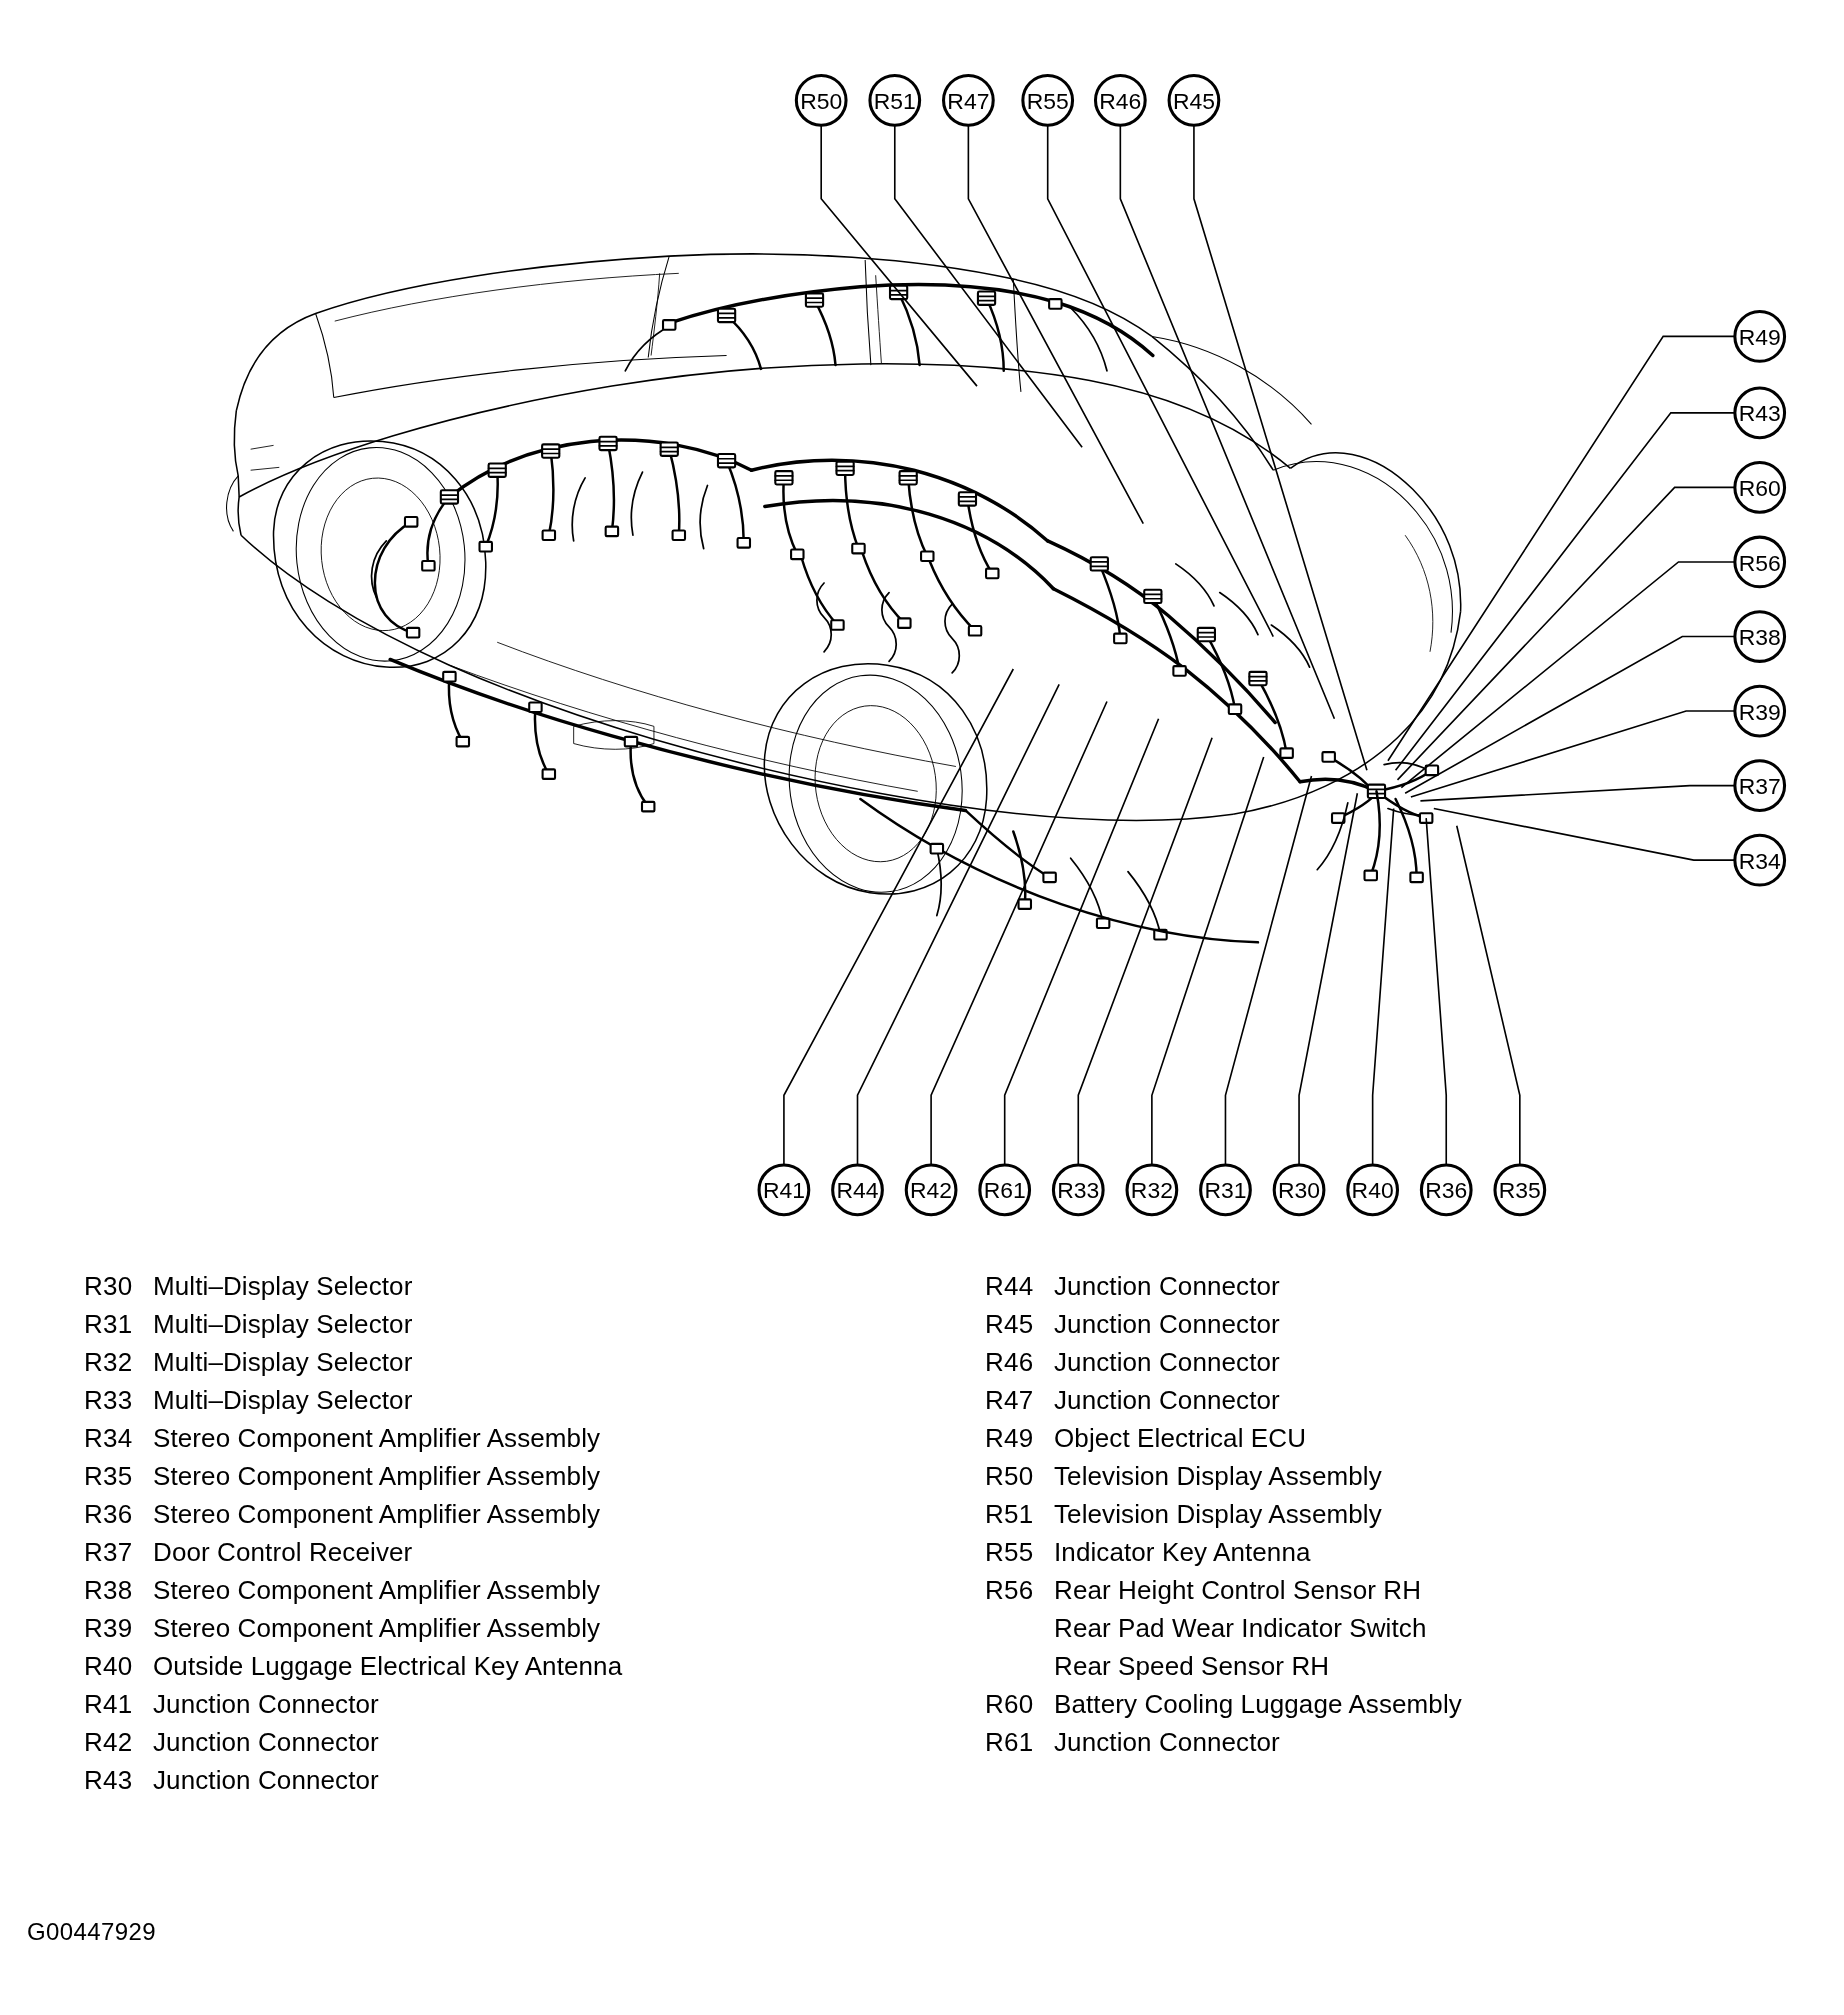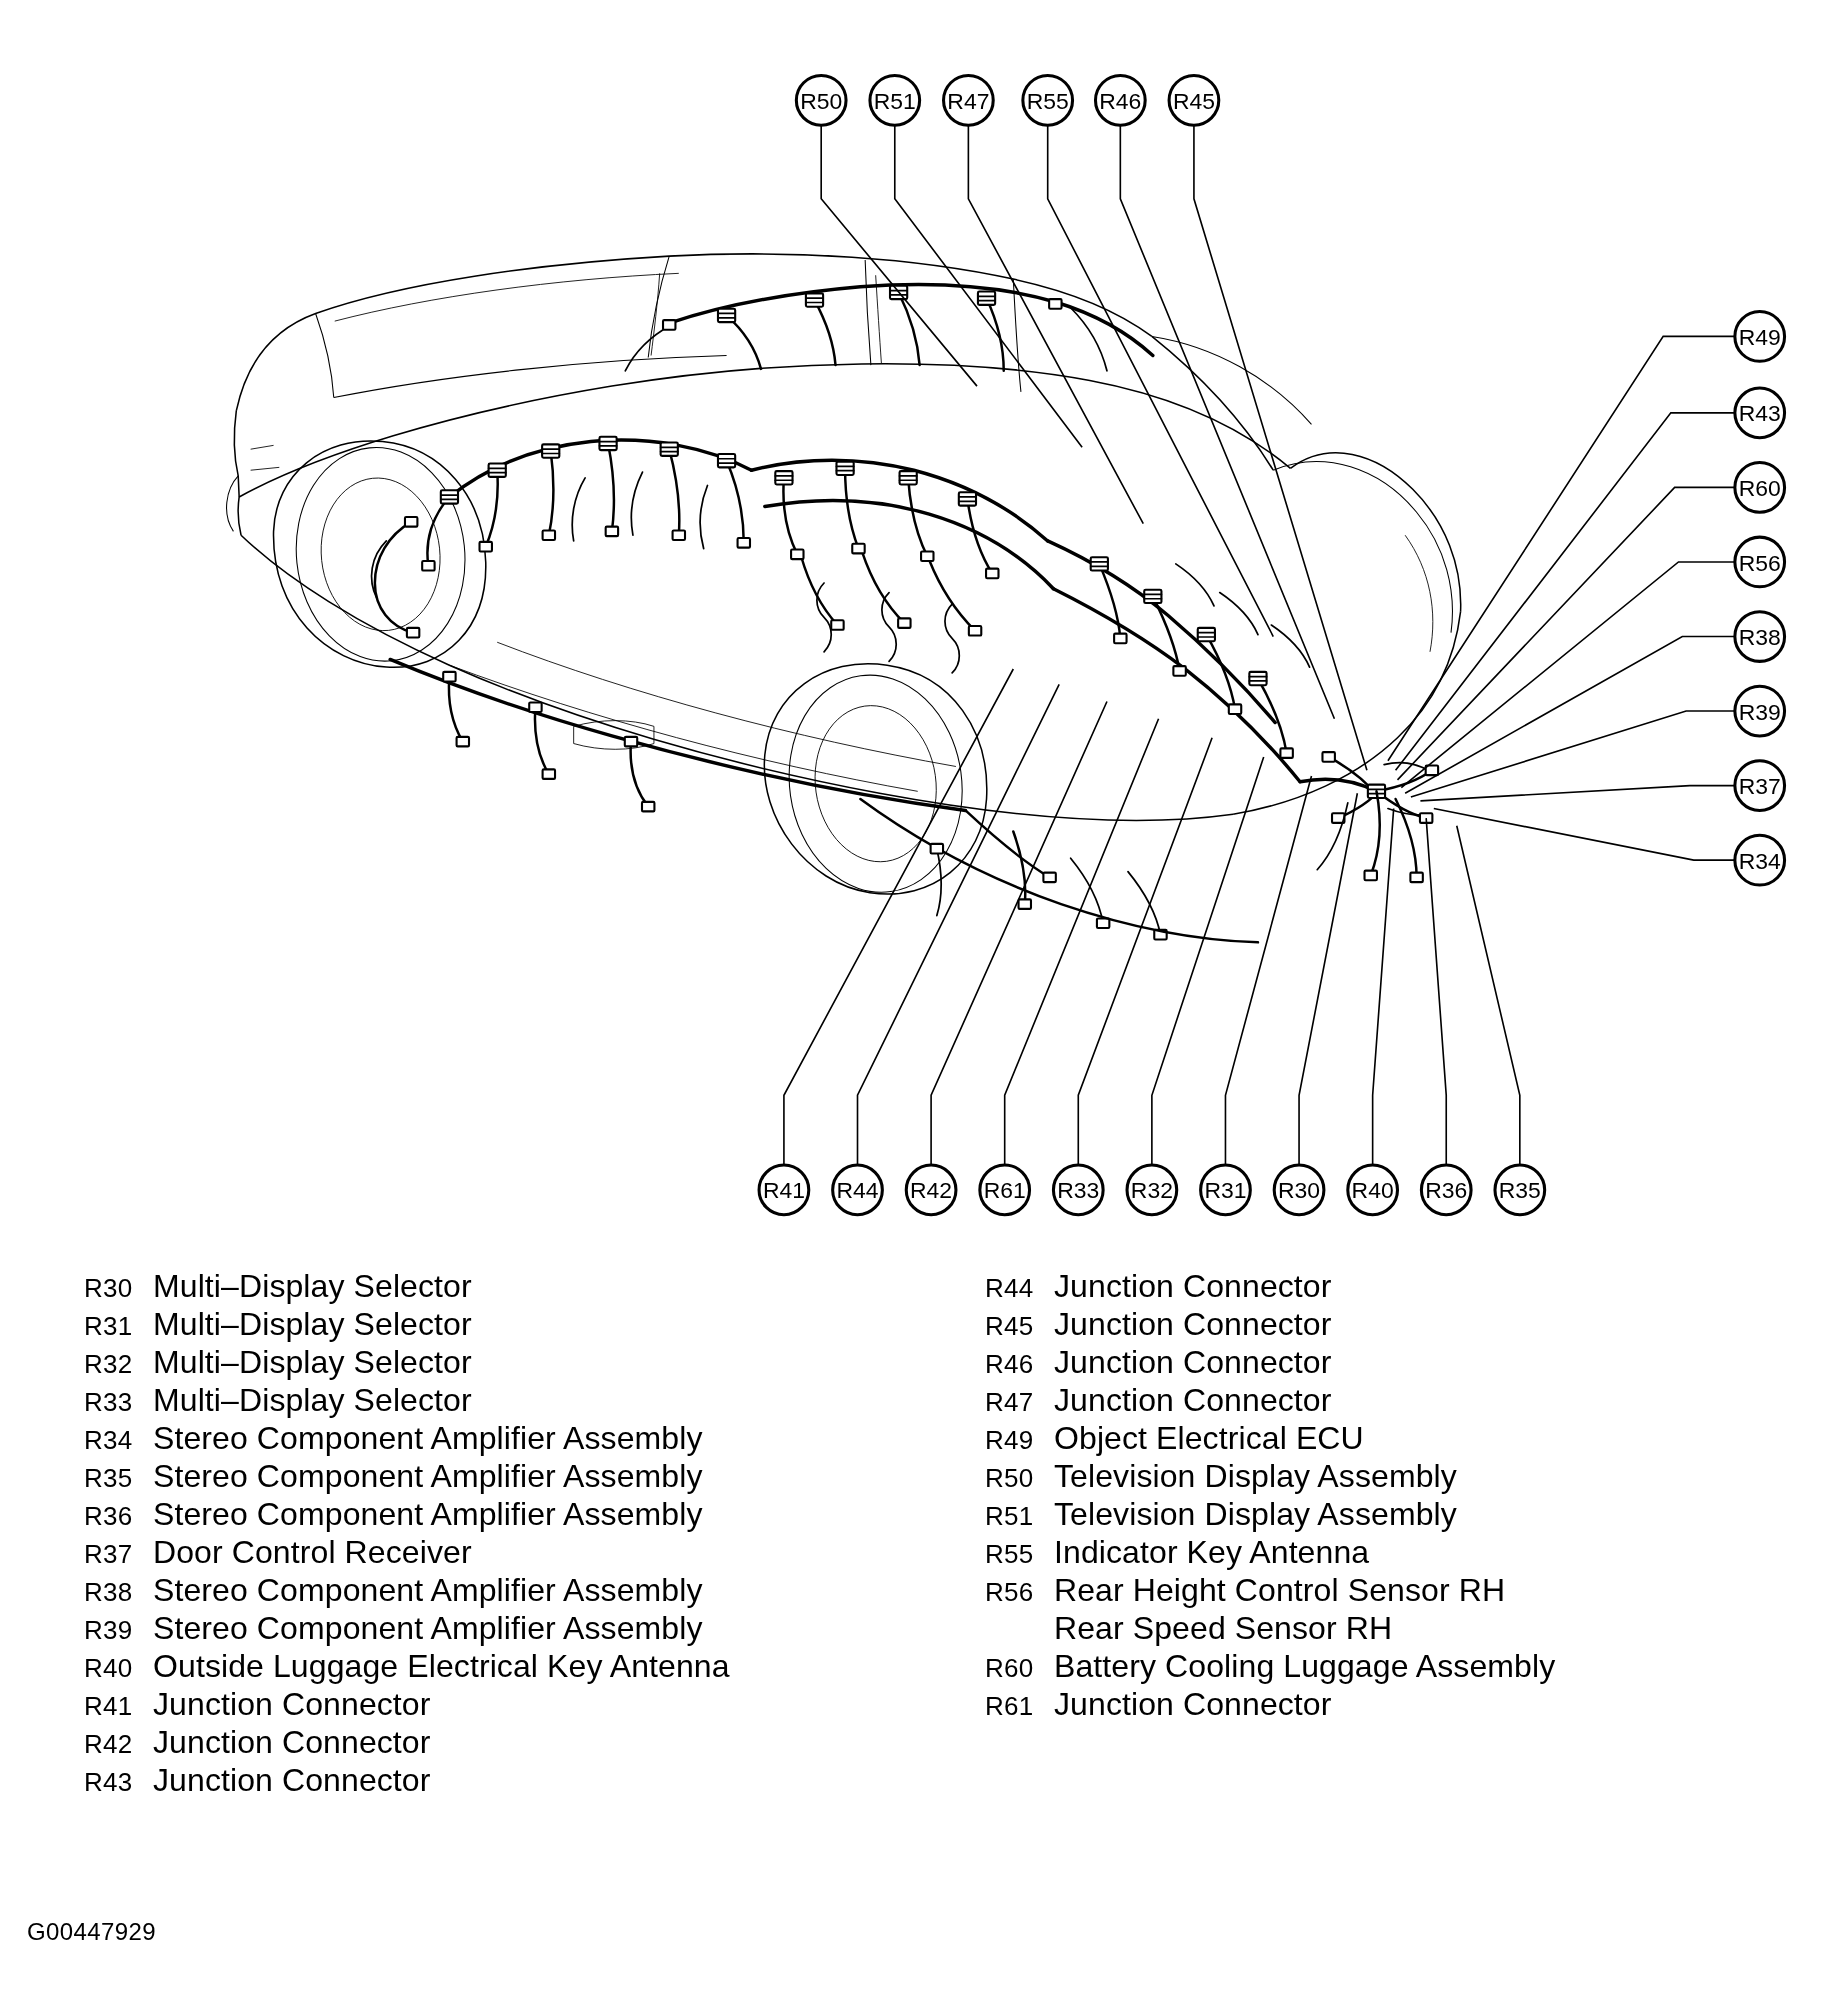--- a/index.html
+++ b/index.html
@@ -63,21 +63,21 @@
     line-height: 38px;
     white-space: nowrap;
   }
   .legend-code {
     width: 69px;
     flex: 0 0 69px;
     font-size: 26px;
     letter-spacing: 0.2px;
   }
   .legend-label {
-    font-size: 32px;
+    font-size: 26px;
     letter-spacing: 0.1px;
   }
   .legend-row.continuation .legend-code {
     
   }
 
   
   #figure-id {
     position: absolute;
     left: 27px;
@@ -544,20 +544,24 @@
       <div class="legend-row">
         <span class="legend-code">R55</span>
         <span class="legend-label">Indicator Key Antenna</span>
       </div>
       <div class="legend-row">
         <span class="legend-code">R56</span>
         <span class="legend-label">Rear Height Control Sensor RH</span>
       </div>
       <div class="legend-row continuation">
         <span class="legend-code"></span>
+        <span class="legend-label">Rear Pad Wear Indicator Switch</span>
+      </div>
+      <div class="legend-row continuation">
+        <span class="legend-code"></span>
         <span class="legend-label">Rear Speed Sensor RH</span>
       </div>
       <div class="legend-row">
         <span class="legend-code">R60</span>
         <span class="legend-label">Battery Cooling Luggage Assembly</span>
       </div>
       <div class="legend-row">
         <span class="legend-code">R61</span>
         <span class="legend-label">Junction Connector</span>
       </div>

